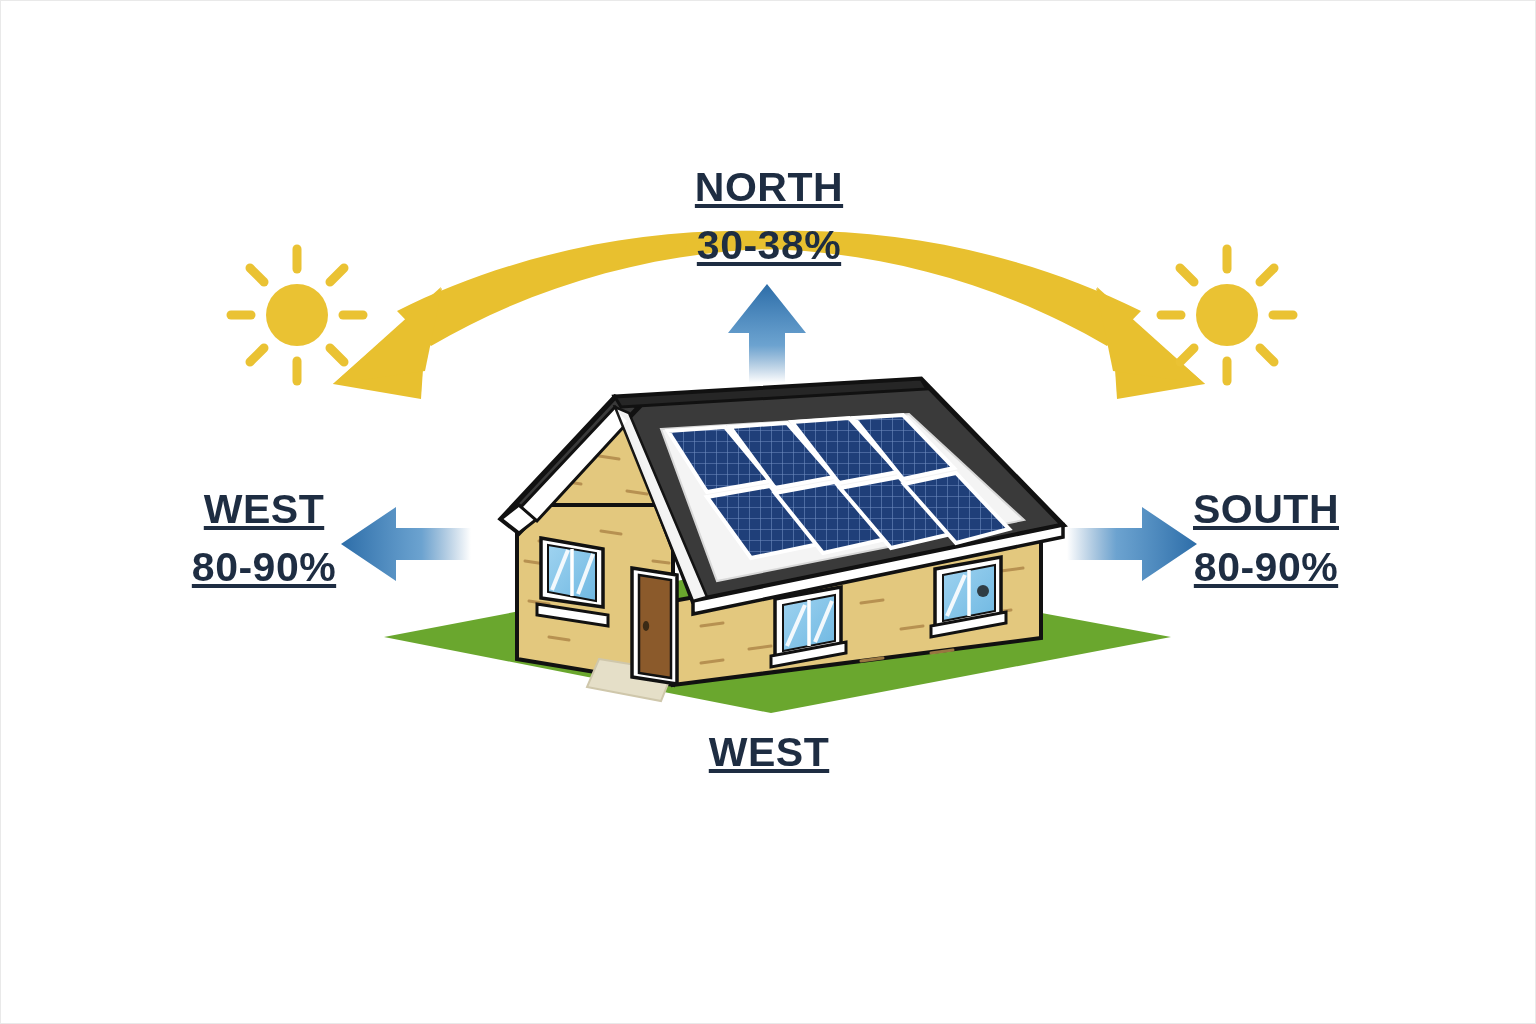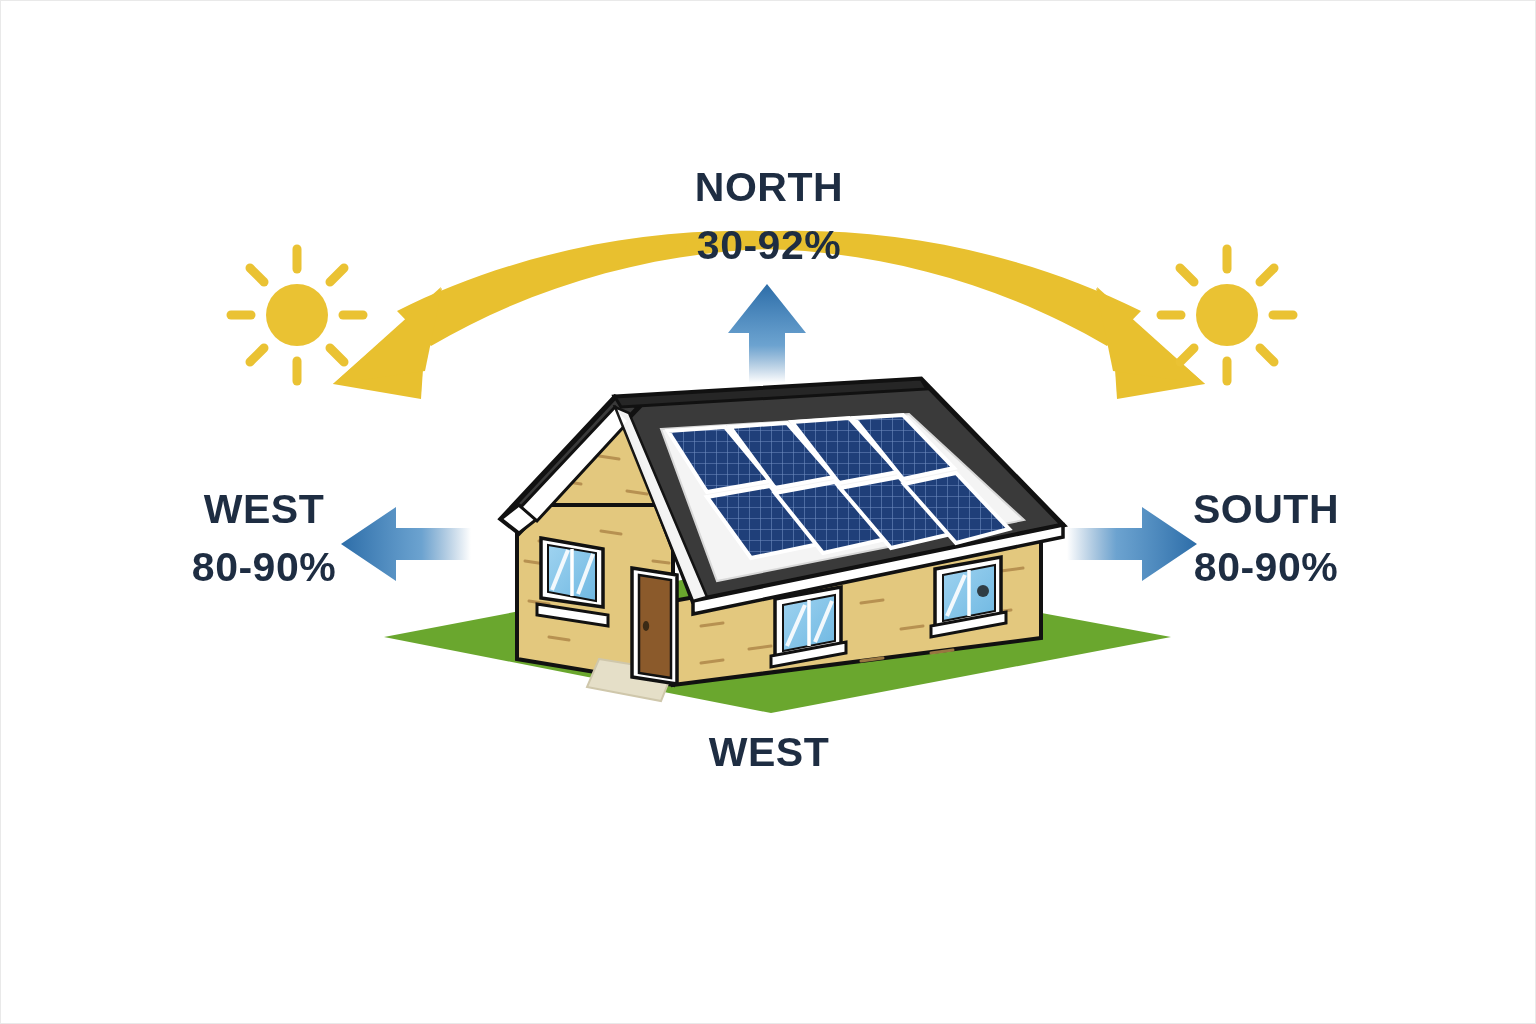--- a/index.html
+++ b/index.html
@@ -28,20 +28,21 @@
     height: 1024px;
   }
 
   
   .dir-label {
     position: absolute;
     text-align: center;
     color: #1e2d42;
     line-height: 1.06;
     user-select: none;
+    text-decoration: underline;
   }
   .dir-label .dir-name {
     display: block;
     font-size: 41px;
     font-weight: bold;
     letter-spacing: 0.5px;
   }
   .dir-label .dir-value {
     display: block;
     font-size: 41px;
@@ -249,21 +250,21 @@
         <polygon points="774,492 834,481 885,538 822,552" fill="url(#cellGrid)" stroke="#ffffff" stroke-width="4"></polygon>
         <polygon points="839,487 898,476 950,533 890,547" fill="url(#cellGrid)" stroke="#ffffff" stroke-width="4"></polygon>
         <polygon points="903,483 955,472 1008,528 955,542" fill="url(#cellGrid)" stroke="#ffffff" stroke-width="4"></polygon>
       </g>
 
     </g>
   </svg>
 
   <div class="dir-label" id="label-north">
     <span class="dir-name">NORTH</span>
-    <span class="dir-value">30-92%</span>
+    <span class="dir-value">30-38%</span>
   </div>
 
   <div class="dir-label" id="label-west">
     <span class="dir-name">WEST</span>
     <span class="dir-value">80-90%</span>
   </div>
 
   <div class="dir-label" id="label-east">
     <span class="dir-name">SOUTH</span>
     <span class="dir-value">80-90%</span>

